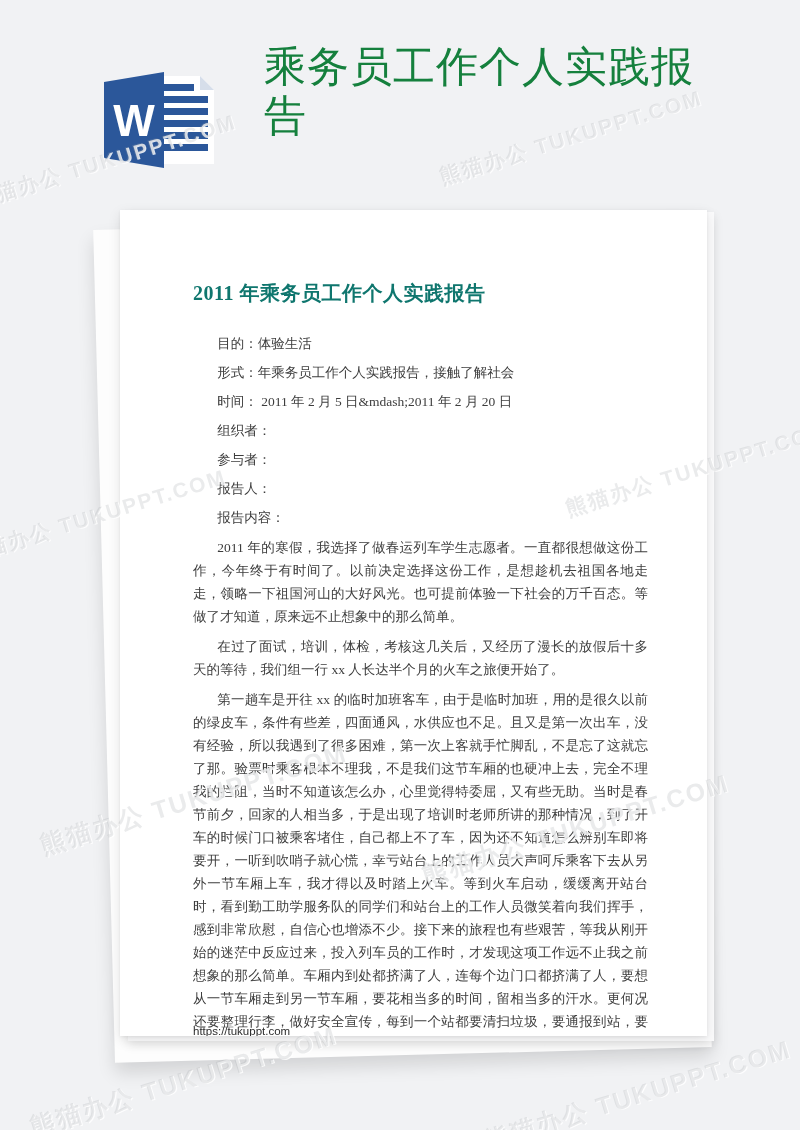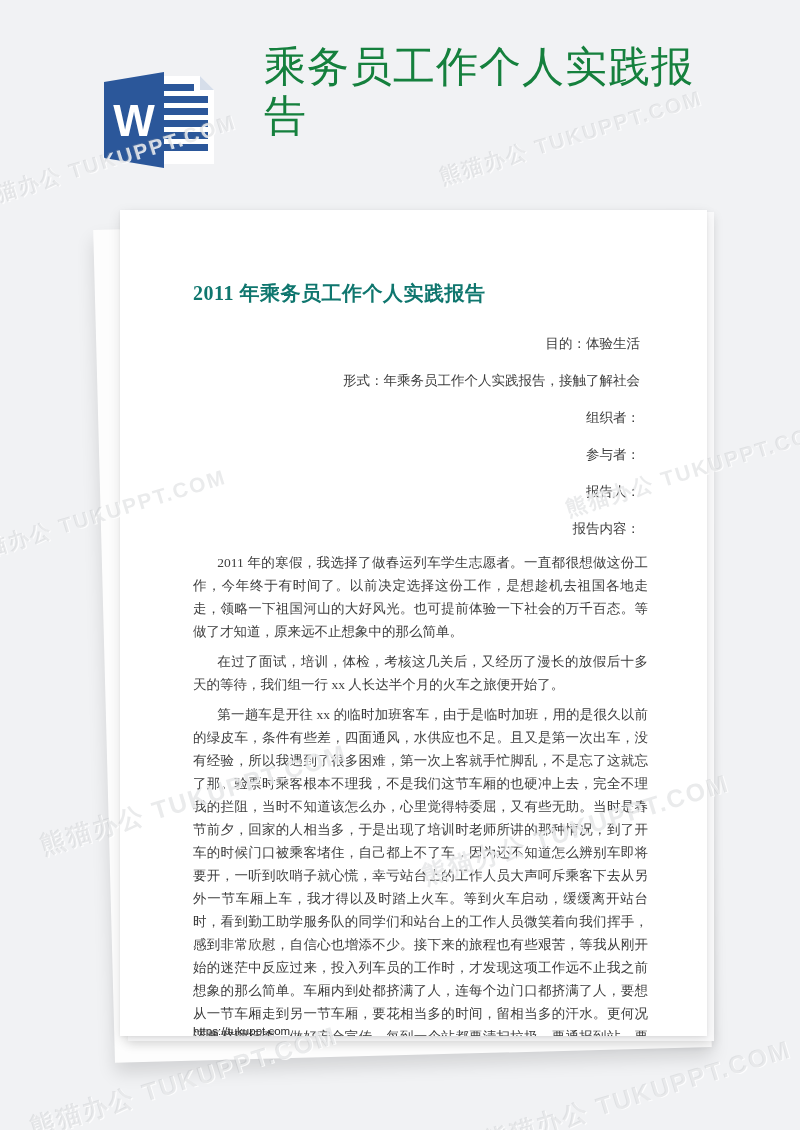--- a/index.html
+++ b/index.html
@@ -43,22 +43,22 @@
     padding:70px 59px 0 73px;
     color:#3d3d3d;
     font-family:"Liberation Serif","DejaVu Serif",serif;
   }
   .doc-title{
     margin:0 0 22px 0;
     font-size:20px;font-weight:700;color:#0f766e;
     letter-spacing:0.5px;
   }
   .meta-line{
-    margin:8px;font-size:13.5px;line-height:29px;
-    text-indent:1.8em;white-space:pre-wrap;text-align:right;
+    margin:0;font-size:13.5px;line-height:29px;
+    text-indent:1.8em;white-space:pre-wrap;
   }
   .meta-block{margin-bottom:4px;}
   .body-par{
     margin:0 0 7px 0;
     font-size:13.5px;line-height:23px;
     text-indent:1.8em;
     text-align:justify;
   }
   .doc-footer{
     position:absolute;left:73px;top:815px;
@@ -104,20 +104,21 @@
 <div class="sheet-back"></div>
 <div class="sheet-under-right"></div>
 
 <div class="sheet">
   <div class="doc-inner">
     <h1 class="doc-title">2011 年乘务员工作个人实践报告</h1>
 
     <div class="meta-block">
       <p class="meta-line">目的：体验生活</p>
       <p class="meta-line">形式：年乘务员工作个人实践报告，接触了解社会</p>
+      <p class="meta-line">时间： 2011 年 2 月 5 日&amp;mdash;2011 年 2 月 20 日</p>
       <p class="meta-line">组织者：</p>
       <p class="meta-line">参与者：</p>
       <p class="meta-line">报告人：</p>
       <p class="meta-line">报告内容：</p>
     </div>
 
     <p class="body-par">2011 年的寒假，我选择了做春运列车学生志愿者。一直都很想做这份工作，今年终于有时间了。以前决定选择这份工作，是想趁机去祖国各地走走，领略一下祖国河山的大好风光。也可提前体验一下社会的万千百态。等做了才知道，原来远不止想象中的那么简单。</p>
     <p class="body-par">在过了面试，培训，体检，考核这几关后，又经历了漫长的放假后十多天的等待，我们组一行 xx 人长达半个月的火车之旅便开始了。</p>
     <p class="body-par">第一趟车是开往 xx 的临时加班客车，由于是临时加班，用的是很久以前的绿皮车，条件有些差，四面通风，水供应也不足。且又是第一次出车，没有经验，所以我遇到了很多困难，第一次上客就手忙脚乱，不是忘了这就忘了那。验票时乘客根本不理我，不是我们这节车厢的也硬冲上去，完全不理我的拦阻，当时不知道该怎么办，心里觉得特委屈，又有些无助。当时是春节前夕，回家的人相当多，于是出现了培训时老师所讲的那种情况，到了开车的时候门口被乘客堵住，自己都上不了车，因为还不知道怎么辨别车即将要开，一听到吹哨子就心慌，幸亏站台上的工作人员大声呵斥乘客下去从另外一节车厢上车，我才得以及时踏上火车。等到火车启动，缓缓离开站台时，看到勤工助学服务队的同学们和站台上的工作人员微笑着向我们挥手，感到非常欣慰，自信心也增添不少。接下来的旅程也有些艰苦，等我从刚开始的迷茫中反应过来，投入列车员的工作时，才发现这项工作远不止我之前想象的那么简单。车厢内到处都挤满了人，连每个边门口都挤满了人，要想从一节车厢走到另一节车厢，要花相当多的时间，留相当多的汗水。更何况还要整理行李，做好安全宣传，每到一个站都要清扫垃圾，要通报到站，要完成这一系列工作真的不是一</p>
   </div>

